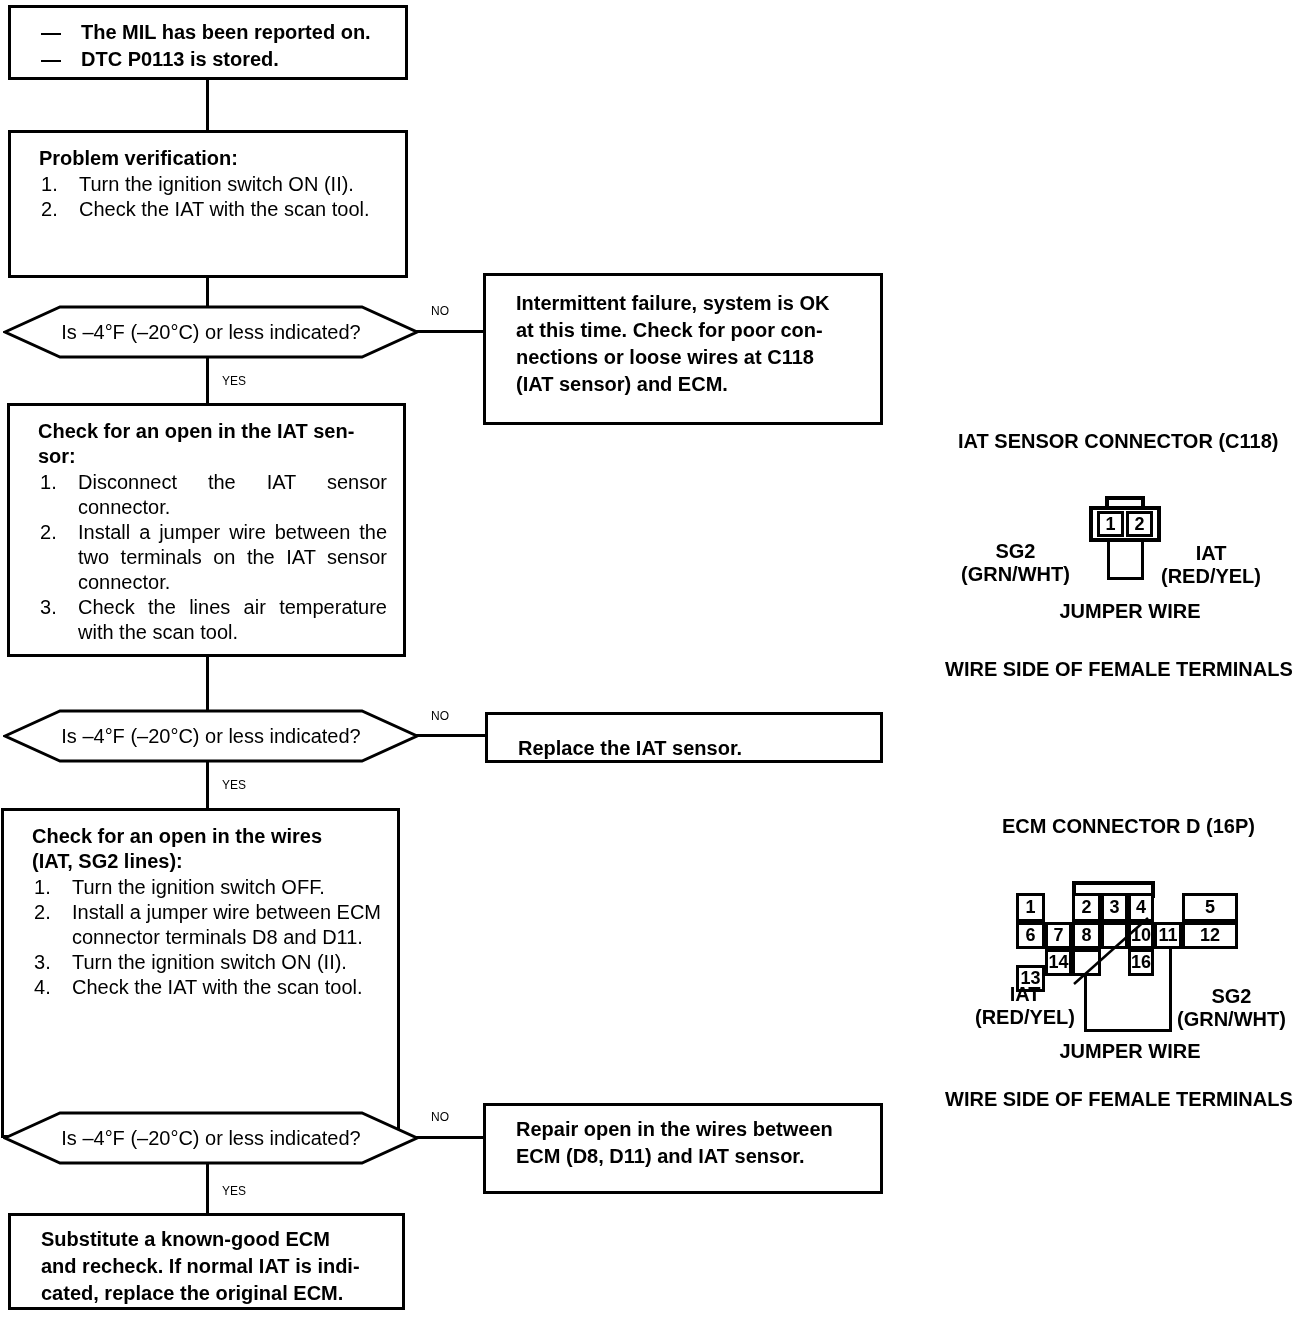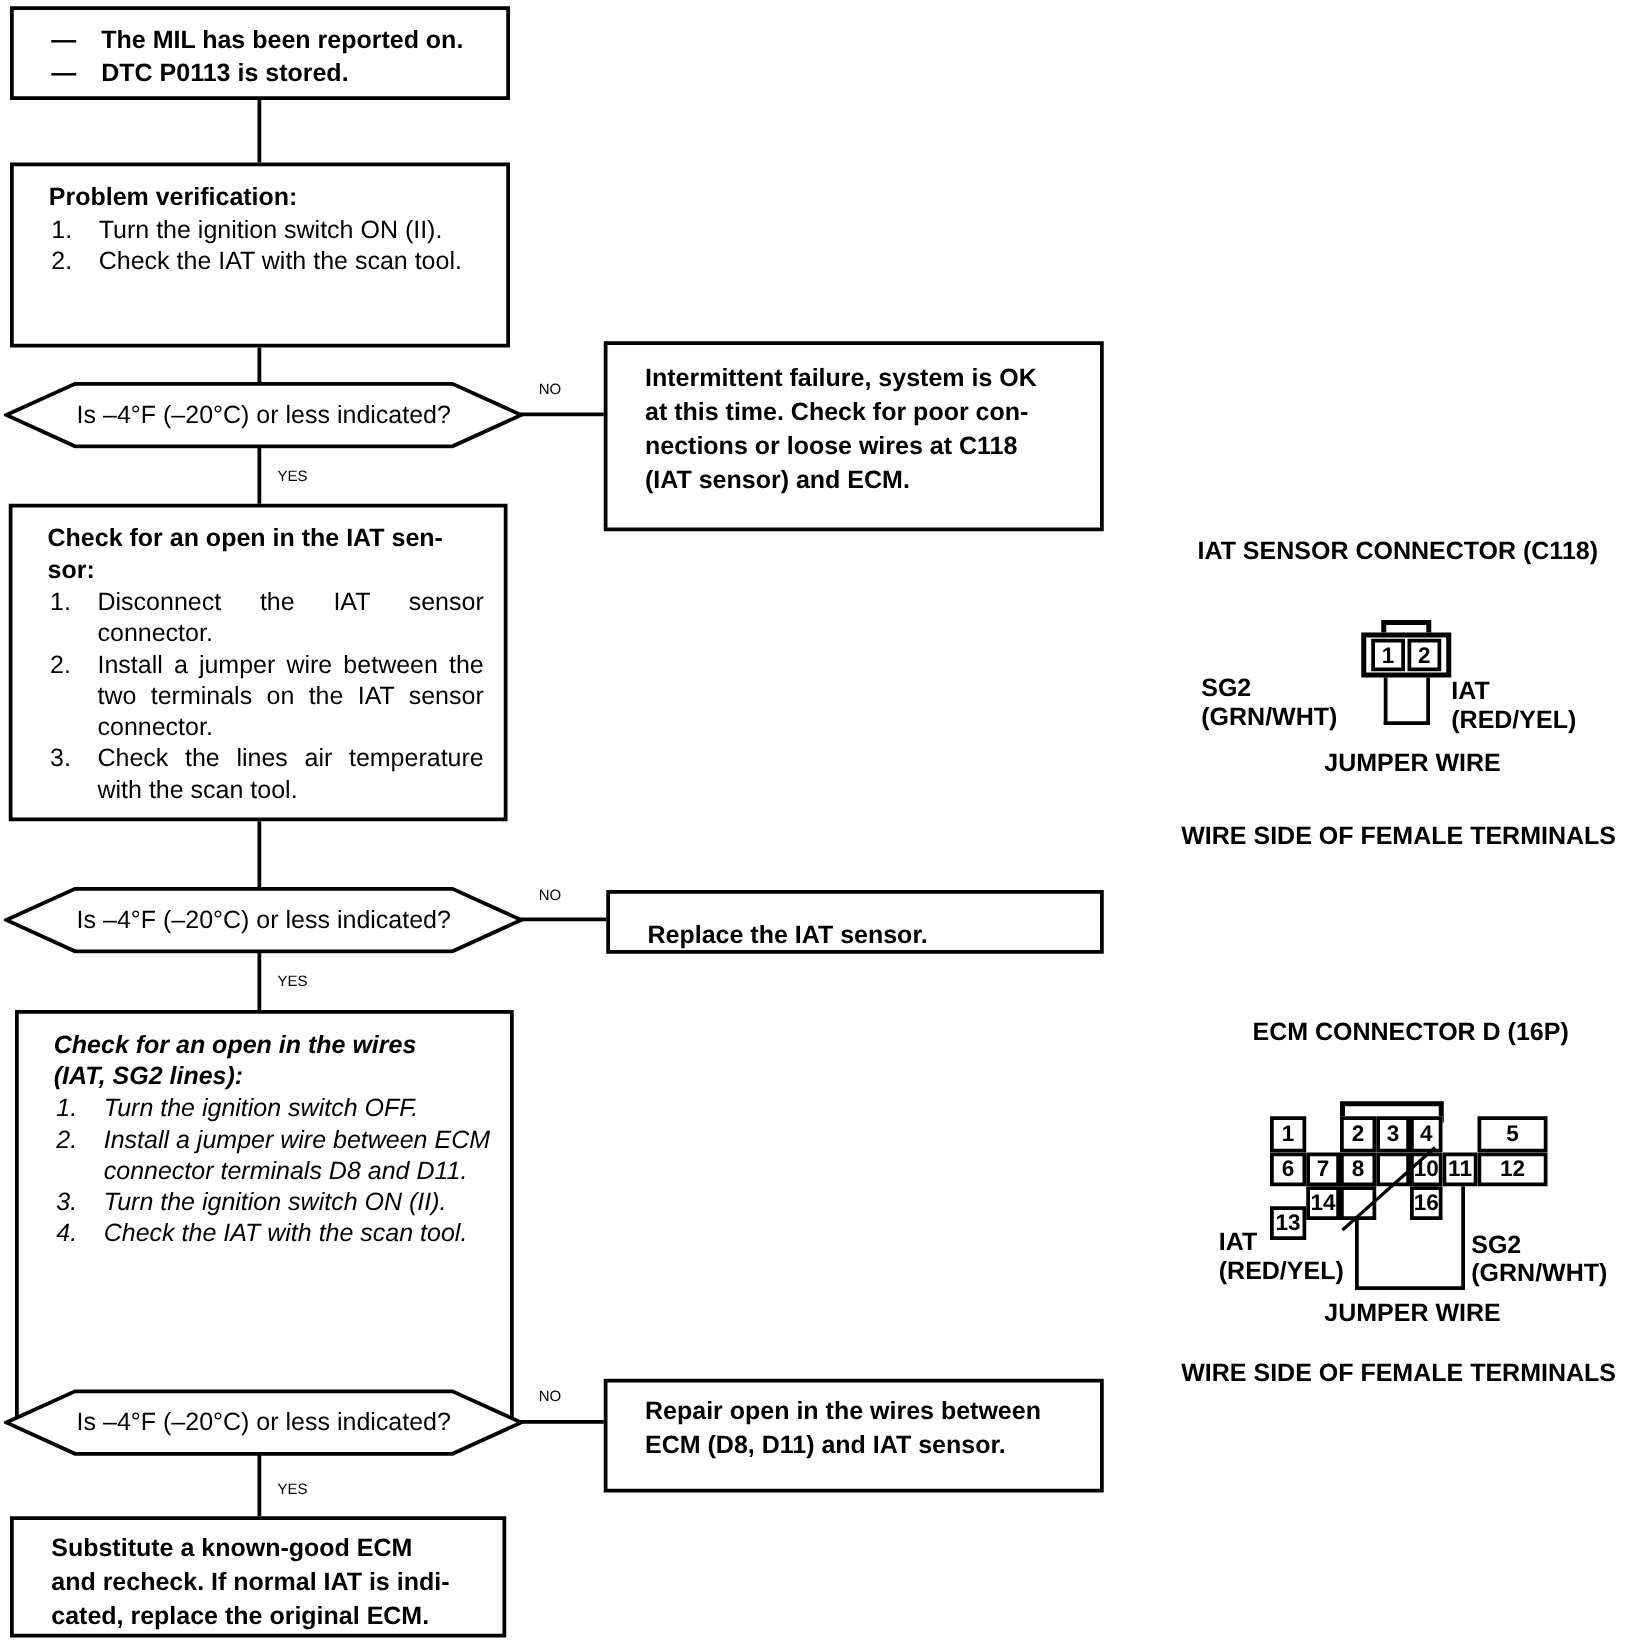--- a/index.html
+++ b/index.html
@@ -15,21 +15,21 @@
   ol.steps{list-style:none;counter-reset:s;margin:1px 0 0 0;padding:0;}
   ol.steps li{counter-increment:s;position:relative;padding-left:40px;margin:0 6px 0 0;
     text-align:justify;font-size:20px;line-height:25px;}
   ol.steps li::before{content:counter(s) ".";position:absolute;left:2px;}
   .resultbox{padding:14px 8px 0 30px;font-size:20px;line-height:27px;font-weight:700;}
   .decision{position:absolute;width:416px;height:54px;}
   .hex-text{position:absolute;inset:0;display:flex;align-items:center;justify-content:center;
     font-size:20px;}
   .pin{position:absolute;background:#fff;border:3px solid #000;box-sizing:border-box;
     display:flex;align-items:center;justify-content:center;font-size:18px;font-weight:700;}
-  .rlabel{position:absolute;font-size:20px;line-height:23px;font-weight:700;}
+  .rlabel{position:absolute;font-size:20px;line-height:23px;font-weight:700;text-align:center;}
   .caption{position:absolute;font-size:20px;font-weight:700;text-align:center;}
   .footnote{position:absolute;font-size:20px;font-weight:700;white-space:nowrap;}
   .heading{position:absolute;font-size:20px;font-weight:700;white-space:nowrap;}
   .startline{display:flex;}
   .startline .dash{width:40px;flex:0 0 40px;}
 </style>
 </head>
 <body>
 
 <div class="canvas">
@@ -98,21 +98,21 @@
     </svg>
     <div class="hex-text">Is –4°F (–20°C) or less indicated?</div>
   </div>
   <div class="lbl" style="left:431px;top:705px;">NO</div>
   <div class="lbl" style="left:222px;top:774px;">YES</div>
 
   <div class="box" style="left:485px;top:712px;width:398px;height:51px;display:flex;align-items:flex-end;">
     <div style="font-size:20px;font-weight:700;padding-left:30px;">Replace the IAT sensor.</div>
   </div>
 
-  <div class="box flowbox" style="left:12px;top:808px;width:399px;height:330px;font-style:italic;">
+  <div class="box flowbox" style="left:1px;top:808px;width:399px;height:330px;">
     <div class="title-line">Check for an open in the wires</div>
     <div class="title-line">(IAT, SG2 lines):</div>
     <ol class="steps">
       <li>Turn the ignition switch OFF.</li>
       <li>Install a jumper wire between ECM connector terminals D8 and D11.</li>
       <li>Turn the ignition switch ON (II).</li>
       <li>Check the IAT with the scan tool.</li>
     </ol>
   </div>
 

